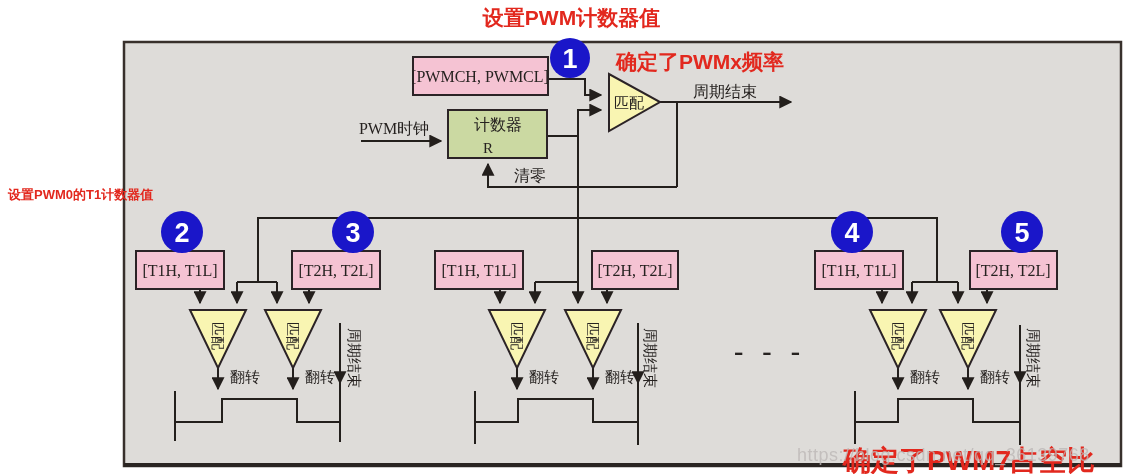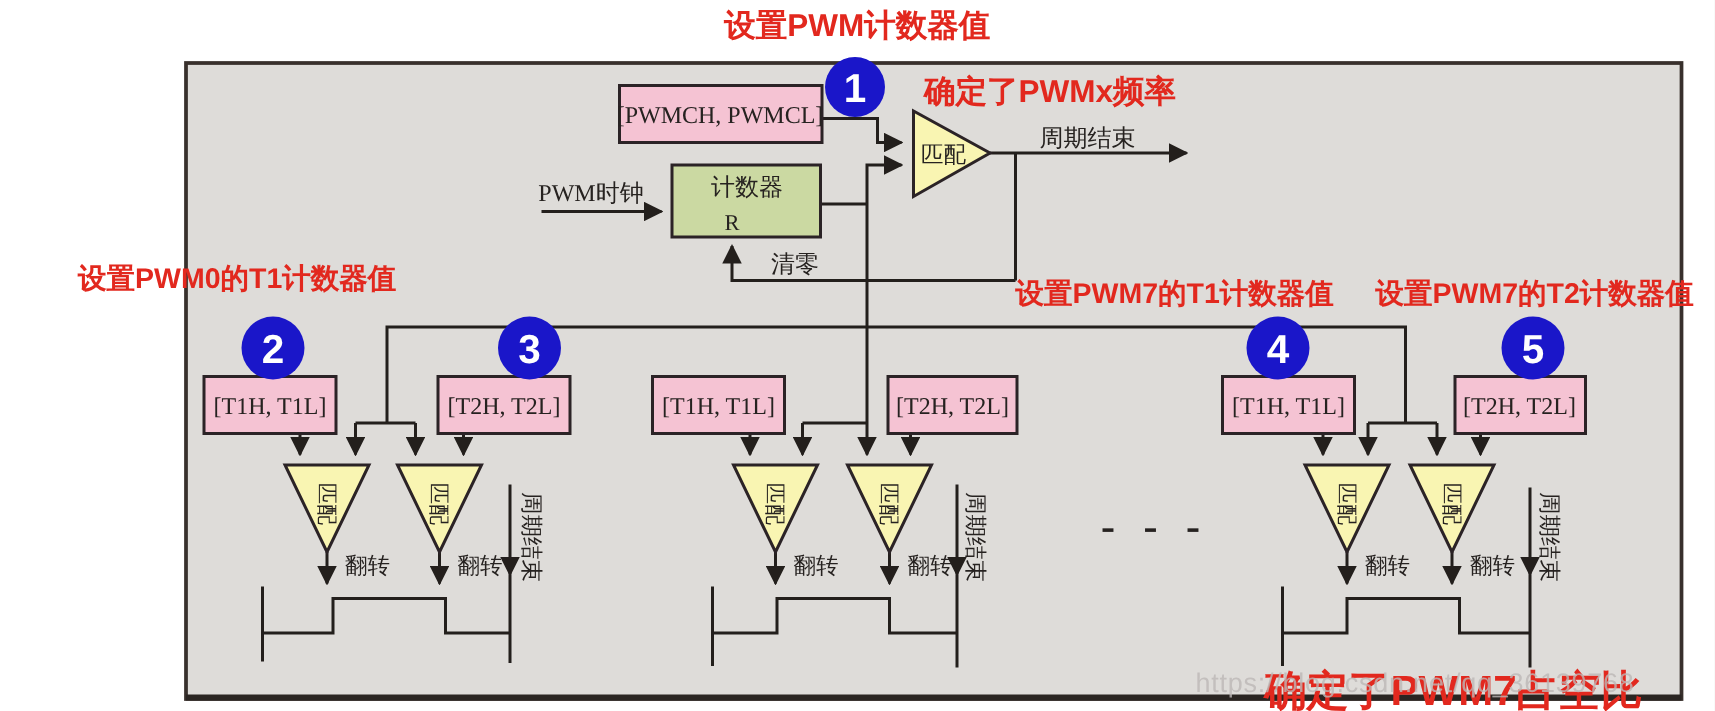--- a/index.html
+++ b/index.html
@@ -3,21 +3,21 @@
 <meta charset="utf-8">
 <style>
   html,body{margin:0;padding:0;background:#ffffff;}
   .stage{position:relative;width:1143px;height:474px;background:#ffffff;overflow:hidden;
          font-family:"Liberation Sans",sans-serif;}
   svg{position:absolute;left:0;top:0;z-index:1;}
   .ann{position:absolute;z-index:3;color:#e2281e;font-weight:bold;line-height:1;
        white-space:nowrap;font-family:"Liberation Sans",sans-serif;}
   .ann-top{left:0;top:7px;width:1143px;text-align:center;font-size:21px;}
   .ann-freq{left:616px;top:51px;font-size:21px;}
-  .ann-p0t1{left:8px;top:177px;font-size:19px;margin-left:44px;}
+  .ann-p0t1{left:8px;top:188px;font-size:13px;}
   .ann-p0t2{left:243px;top:184px;font-size:19px;}
   .ann-p7t1{left:677px;top:187px;font-size:19px;}
   .ann-p7t2{left:917px;top:187px;font-size:19px;}
   .ann-d0{left:166px;top:445px;font-size:21px;}
   .ann-d7{left:843px;top:447px;font-size:28px;}
   .watermark{position:absolute;left:797px;top:445px;z-index:5;font-size:18px;
        color:#bdb8b7;opacity:.8;white-space:nowrap;letter-spacing:.5px;
        font-family:Liberation Sans, sans-serif;}
   text{font-family:"Liberation Serif",serif;fill:#262220;}
   .stepnum{font-family:"Liberation Sans",sans-serif;font-weight:bold;fill:#ffffff;font-size:27px;}
@@ -160,19 +160,17 @@
     <circle cx="852" cy="232" r="21" fill="#1a16c9"></circle>
     <text x="852" y="242" text-anchor="middle" class="stepnum">4</text>
     <circle cx="1022" cy="232" r="21" fill="#1a16c9"></circle>
     <text x="1022" y="242" text-anchor="middle" class="stepnum">5</text>
   </g>
 </svg>
 
 <div class="ann ann-freq">确定了PWMx频率</div>
 <div class="ann ann-top">设置PWM计数器值</div>
 <div class="ann ann-p0t1">设置PWM0的T1计数器值</div>
-<div class="ann ann-p7t1">设置PWM7的T1计数器值</div>
-<div class="ann ann-p7t2">设置PWM7的T2计数器值</div>
 <div class="ann ann-d7">确定了PWM7占空比</div>
 
 <div class="watermark">https://blog.csdn.net/qq_36139768</div>
 
 </div>
 
 </body></html>

